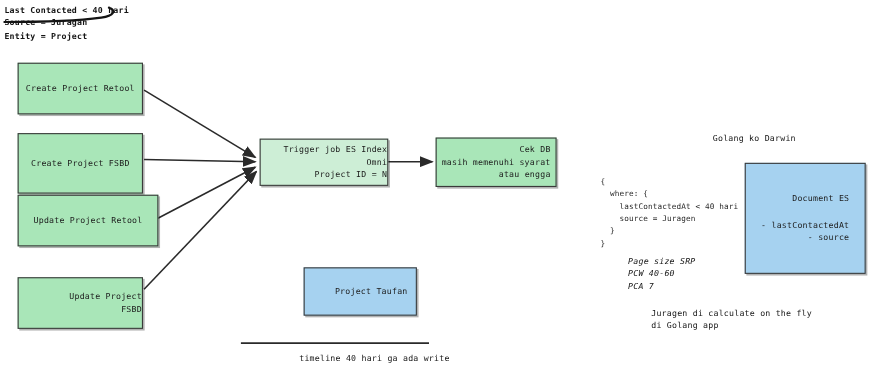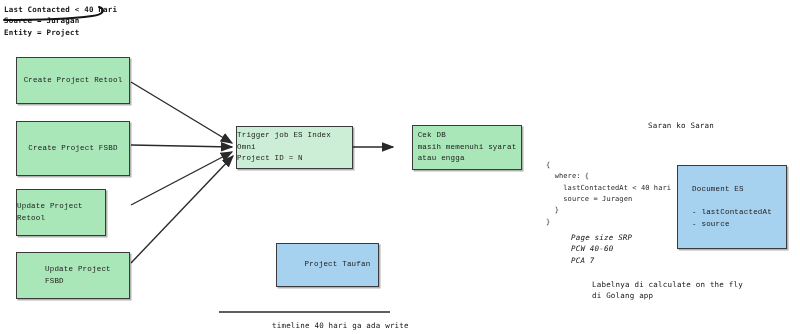--- a/index.html
+++ b/index.html
@@ -14,29 +14,28 @@
     background: #ffffff;
     font-family: "DejaVu Sans Mono", monospace;
     overflow: hidden;
   }
   .node {
     position: absolute;
     box-sizing: border-box;
     display: flex;
     align-items: center;
     justify-content: center;
-    text-align: left;
+    text-align: right;
     border: 1px solid #3a3a3a;
     font-size: 7.5px;
     line-height: 1.55;
     color: #1b1b1b;
     letter-spacing: 0.2px;
     white-space: pre-line;
     box-shadow: 1.5px 1.5px 0 rgba(0,0,0,0.30);
-    font-family: Liberation Mono, monospace;
   }
   .node.green {
     background: #a9e6b8;
   }
   .node.green-faded {
     background: #cdeed6;
   }
   .node.blue {
     background: #a6d2f0;
   }
@@ -92,49 +91,49 @@
   </svg>
 
   <div class="note bold" style="left:4px; top:4px;">Last Contacted &lt; 40 hari
 Source = Juragan
 Entity = Project</div>
 
   <div class="node green" style="left:16px; top:57px; width:114px; height:47px;">Create Project Retool</div>
 
   <div class="node green" style="left:16px; top:121px; width:114px; height:55px;">Create Project FSBD</div>
 
-  <div class="node green" style="left:16px; top:189px; width:90px; height:47px;">Update Project Retool</div>
+  <div class="node green" style="left:16px; top:177px; width:128px; height:47px;">Update Project Retool</div>
 
   <div class="node green" style="left:16px; top:252px; width:114px; height:47px;padding-left:28px;">Update Project FSBD</div>
 
   <div class="node green-faded" style="left:236px; top:126px; width:117px; height:43px;">Trigger job ES Index Omni
 Project ID = N</div>
 
-  <div class="node green" style="left:412px; top:125px; width:110px; height:45px;">Cek DB
+  <div class="node green" style="left:396px; top:125px; width:110px; height:45px;">Cek DB
 masih memenuhi syarat
 atau engga</div>
 
   <div class="node blue" style="left:276px; top:243px; width:103px; height:44px;padding-left:20px;">Project Taufan</div>
 
-  <div class="node blue" style="left:677px; top:165px; width:110px; height:84px;">Document ES
+  <div class="node blue" style="left:677px; top:148px; width:110px; height:101px;">Document ES
 
 - lastContactedAt
    - source</div>
 
-  <div class="note" style="left:648px; top:120px;">Saran ko Saran</div>
+  <div class="note" style="left:648px; top:120px;">Golang ko Darwin</div>
 
   <div class="code" style="left:546px; top:160px;">{
   where: {
     lastContactedAt &lt; 40 hari
     source = Juragen
   }
 }</div>
 
   <div class="note" style="left:571px; top:232px;font-style:italic;">Page size SRP
 PCW 40-60
 PCA 7</div>
 
-  <div class="note" style="left:592px; top:279px;">Labelnya di calculate on the fly
+  <div class="note" style="left:592px; top:279px;">Juragen di calculate on the fly
 di Golang app</div>
 
   <div class="note" style="left:272px; top:320px;">timeline 40 hari ga ada write</div>
 
 </div>
 
 </body></html>

